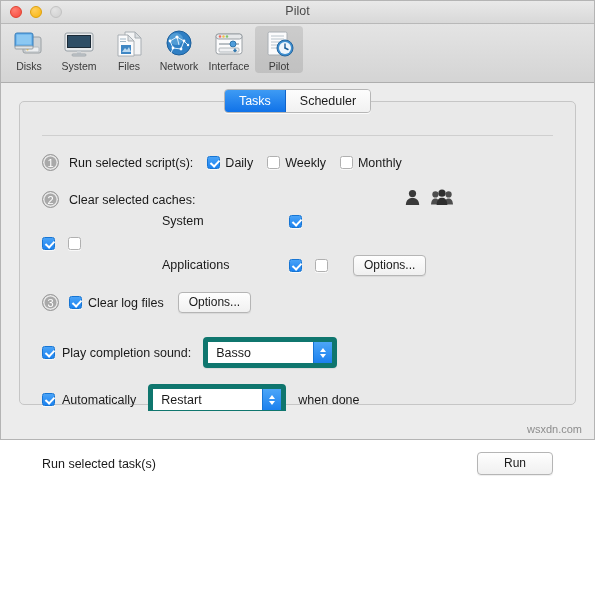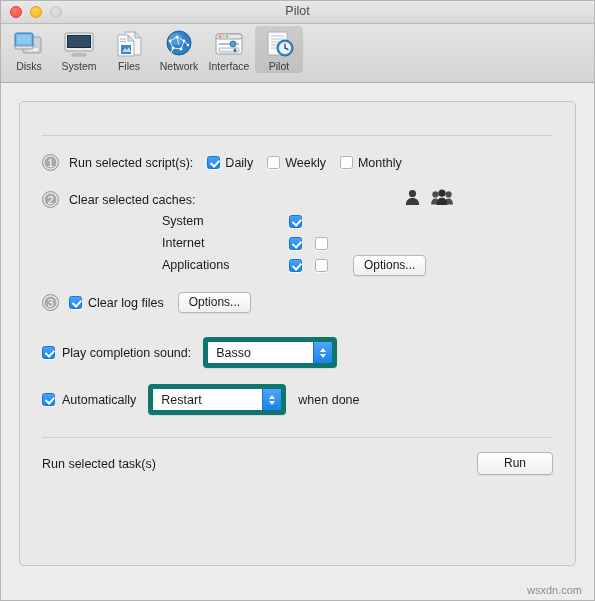--- a/index.html
+++ b/index.html
@@ -3,21 +3,21 @@
 <meta charset="utf-8">
 <style>
   html,body{margin:0;padding:0;}
   body{
     width:595px;height:601px;overflow:hidden;
     font-family:"Liberation Sans",sans-serif;
     background:#ffffff;
     -webkit-font-smoothing:antialiased;
   }
   .window{
-    position:relative;width:595px;height:601px;
+    position:relative;width:595px;height:440px;
     background:#ececec;
     box-sizing:border-box;
     border:1px solid #b4b4b4;
     display:flex;flex-direction:column;
   }
   
   .titlebar{
     height:22px;flex:0 0 22px;position:relative;
     background:linear-gradient(to bottom,#e9e9e9,#d8d8d8);
     border-bottom:1px solid #b8b8b8;
@@ -272,20 +272,26 @@
           </g>
         </svg>
       </span>
       <span class="tblabel">Pilot</span>
     </div>
 
   </div>
 
   <div class="bodyarea">
 
+    <div class="tabsrow">
+      <div class="segmented">
+        <div class="seg sel">Tasks</div>
+        <div class="seg">Scheduler</div>
+      </div>
+    </div>
 
     <div class="panel">
 
       <div class="noticerow">
         <div class="hr"></div>
       </div>
 
 
       <div class="steprow">
         <span class="badge">1</span>
@@ -333,21 +339,20 @@
         <div class="cacherow">
           <span class="cachename">System</span>
           <span class="colbox">
             <span class="cb on"></span>
           </span>
           <span class="colbox col2"></span>
         </div>
 
 
         <div class="cacherow">
-          <span class="cachename">Internet</span>
           <span class="colbox">
             <span class="cb on"></span>
           </span>
           <span class="colbox col2">
             <span class="cb"></span>
           </span>
         </div>
 
         <div class="cacherow">
           <span class="cachename">Applications</span>

